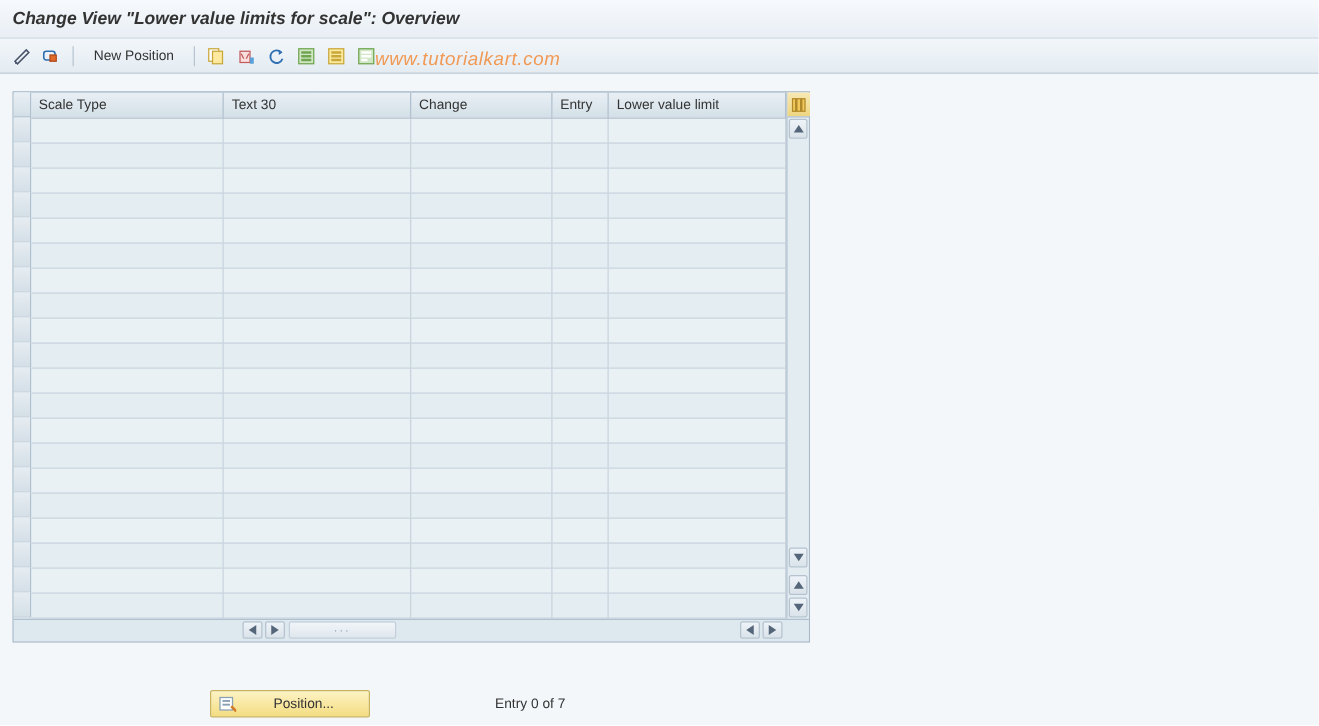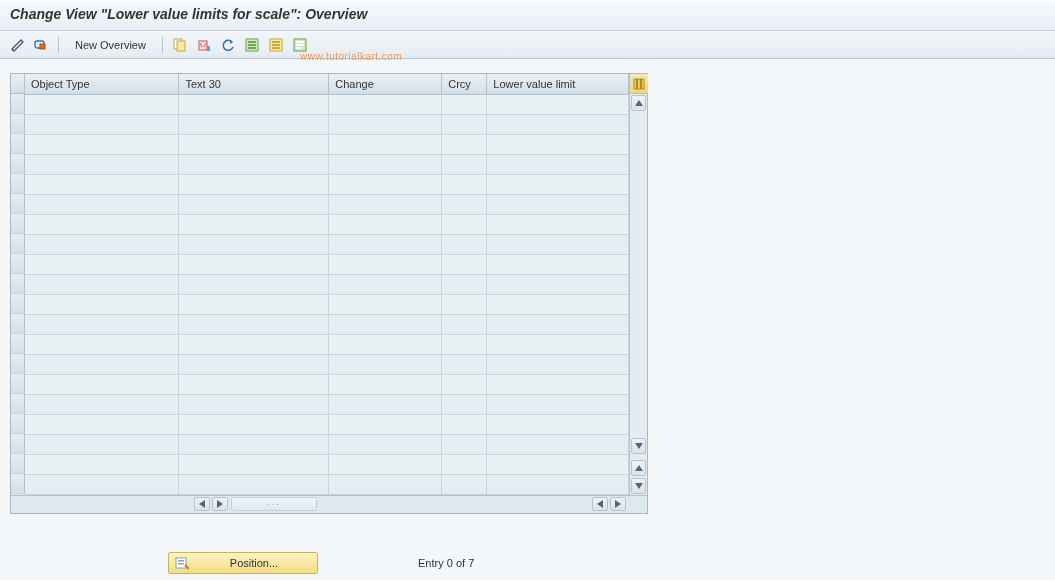--- a/index.html
+++ b/index.html
@@ -40,27 +40,28 @@
     .tb-icon {
       width:18px; height:18px;
       display:flex; align-items:center; justify-content:center;
       cursor:pointer;
       border-radius:2px;
     }
     .tb-sep { width:1px; height:16px; background:#b8c5d1; margin:0 2px;}
     .watermark {
       position:absolute;
       left:300px;
-      top:20px;
+      top:8px;
       color:#f28b3a;
-      font-size:10px;
+      font-size:15px;
       letter-spacing:0.5px;
       opacity:0.85;
       pointer-events:none;
       font-family: Arial;
+      font-style: italic;
     }
 
     .content-area {
       padding:14px 10px 10px 10px;
       background:#f4f7fa;
       height:calc(100% - 60px);
     }
 
     .table-frame {
       width:638px;
@@ -174,21 +175,21 @@
     .hscroll-padright { width:20px;}
 
     .footer-row {
       margin-top:38px;
       display:flex;
       align-items:center;
       padding-left:158px;
       gap:100px;
     }
     .pos-btn {
-      width:150px;
+      width:128px;
       height:22px;
       background: linear-gradient(#fdf3c4,#f3dd82);
       border:1px solid #c9b35c;
       border-radius:2px;
       display:flex;
       align-items:center;
       padding:0 6px;
       gap:8px;
       cursor:pointer;
       color:#333;
@@ -215,21 +216,21 @@
         <path d="M2 13 L2 11 L4 13 Z" fill="#4a556b"></path>
       </svg>
   </div>
   <div class="tb-icon">
     <svg width="14" height="14">
         <rect x="1" y="3" width="9" height="7" rx="2" fill="none" stroke="#2f6fb1" stroke-width="1.3"></rect>
         <rect x="6" y="6" width="5" height="5" fill="#e36b2a" stroke="#b0491b"></rect>
       </svg>
   </div>
   <div class="tb-sep"></div>
-  <div class="toolbar-btn-text">New Overview</div>
+  <div class="toolbar-btn-text">New Position</div>
   <div class="tb-sep"></div>
   <div class="tb-icon">
     <svg width="14" height="14">
         <rect x="1" y="1" width="8" height="10" fill="#fff" stroke="#c9a83a"></rect>
         <rect x="4" y="3" width="8" height="10" fill="#fde9a0" stroke="#c9a83a"></rect>
       </svg>
   </div>
   <div class="tb-icon">
     <svg width="14" height="14">
         <rect x="2" y="3" width="8" height="9" fill="#fbdede" stroke="#c15b5b"></rect>
@@ -306,24 +307,24 @@
         <table class="data">
           <colgroup id="colgroup">
               <col style="width: 150px;">
               <col style="width: 146px;">
               <col style="width: 110px;">
               <col style="width: 44px;">
               <col style="width: 138px;">
             </colgroup>
           <thead>
               <tr id="headrow">
-                <th>Object Type</th>
+                <th>Scale Type</th>
                 <th>Text 30</th>
                 <th>Change</th>
-                <th>Crcy</th>
+                <th>Entry</th>
                 <th>Lower value limit</th>
               </tr>
             </thead>
           <tbody id="tbody">
               <tr>
                 <td></td>
                 <td></td>
                 <td></td>
                 <td></td>
                 <td></td>

